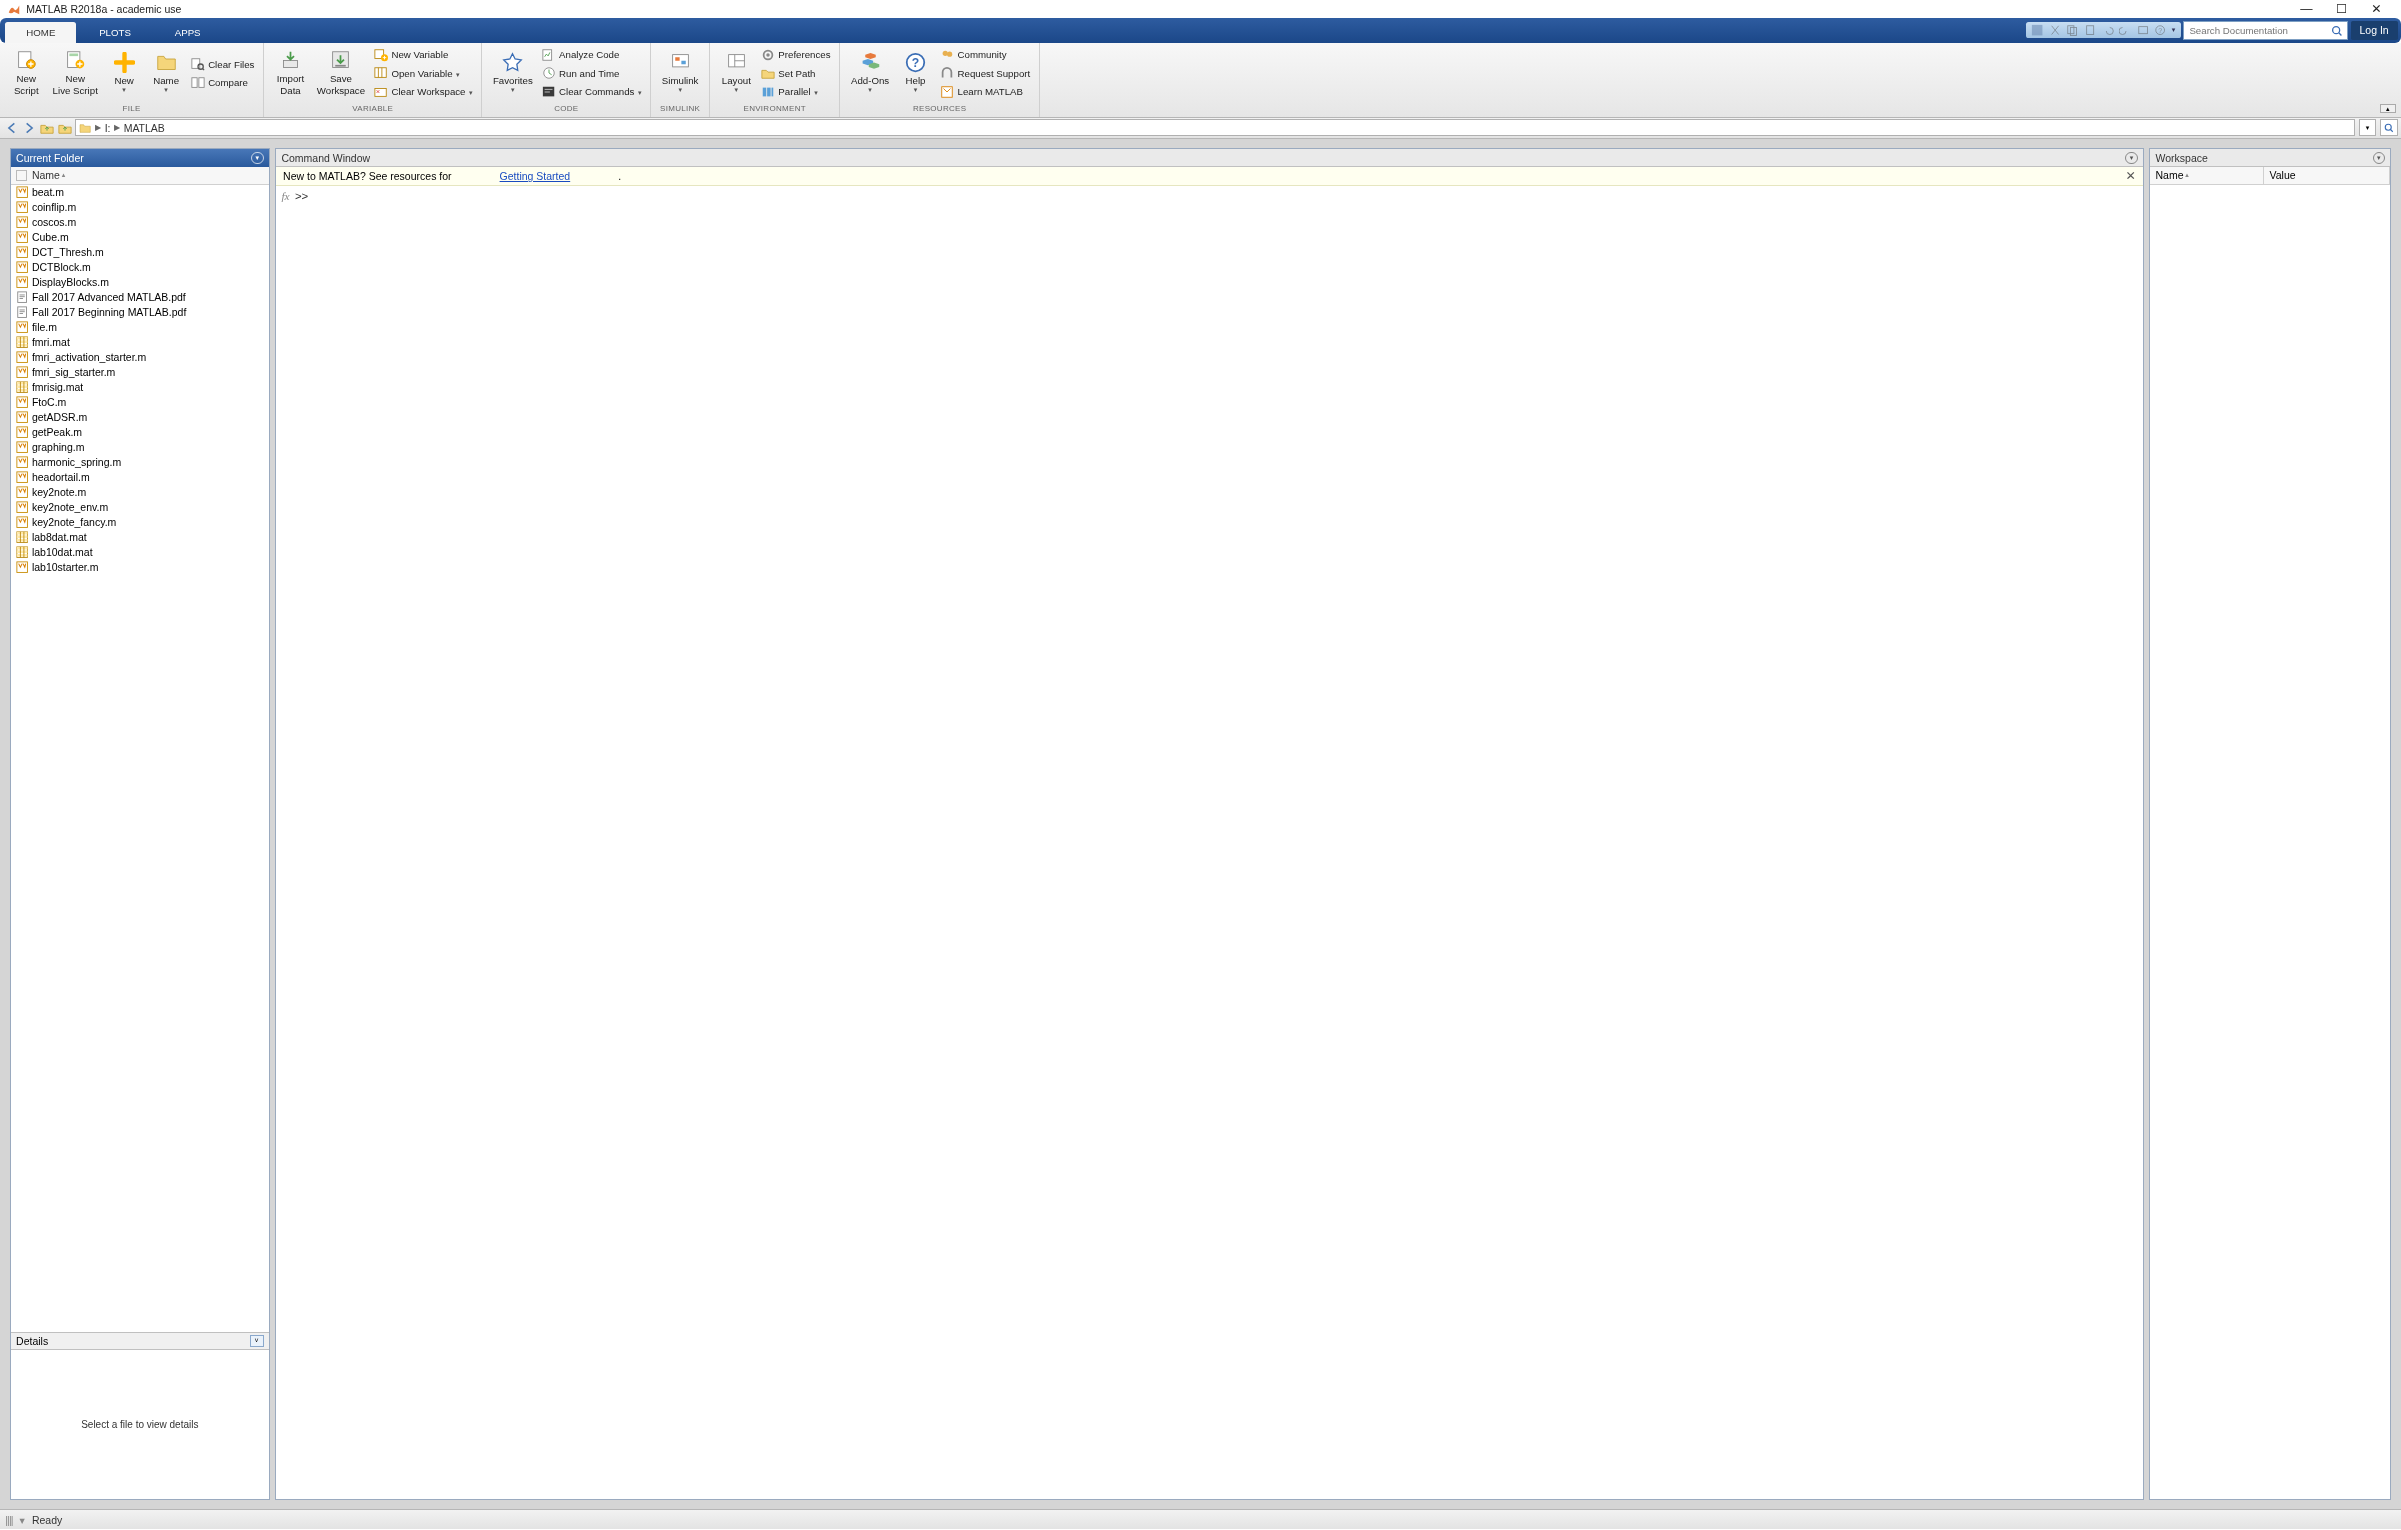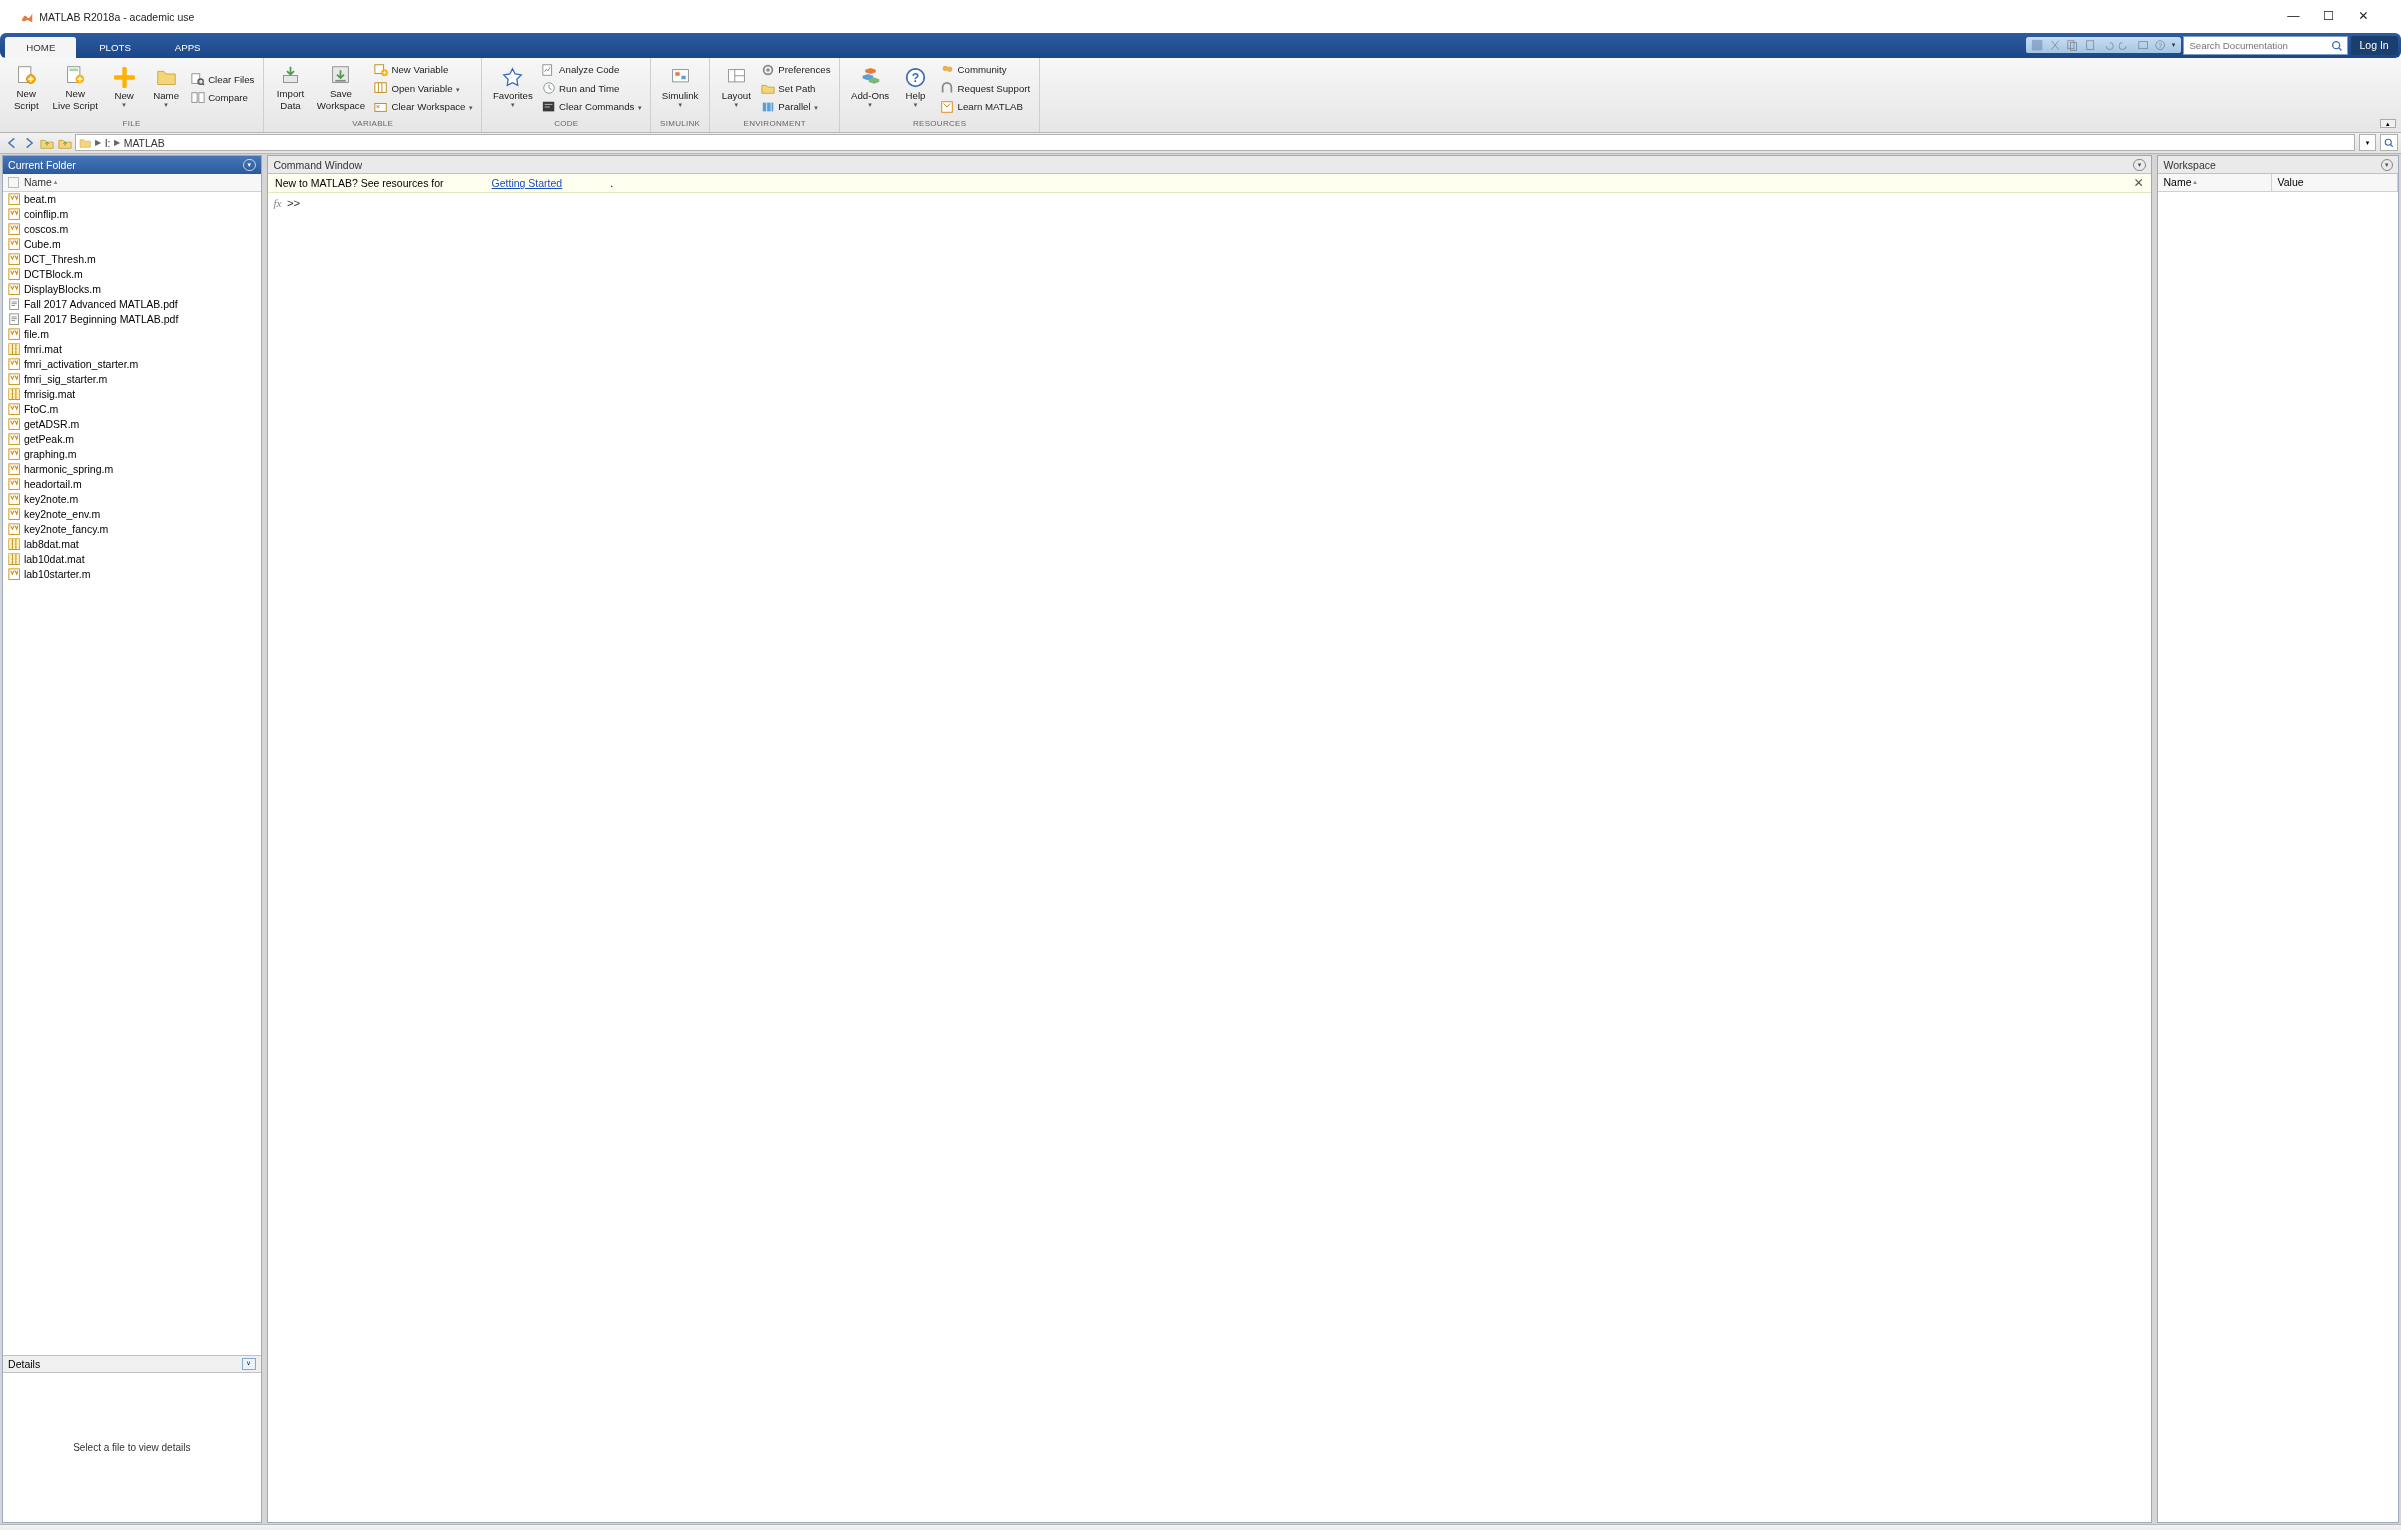--- a/index.html
+++ b/index.html
@@ -1,19 +1,19 @@
 <!DOCTYPE html>
 <html style="font-size:14px"><head>
 <meta charset="utf-8">
 <style>
 * { margin: 0; padding: 0; box-sizing: border-box; font-family: "Segoe UI", Arial, sans-serif; }
 html, body { width: 100%; height: 100%; overflow: hidden; background: #fff; }
 
 
-.titlebar { height: 33px; background: #fff; display: flex; align-items: center; padding: 0 20px; font-size: 10.5px; color: #222; }
+.titlebar { height: 18px; background: #fff; display: flex; align-items: center; padding: 0 7px; font-size: 10.5px; color: #222; }
 .titlebar .logo { width: 14px; height: 14px; margin-right: 5.3px; }
 .titlebar .spacer { flex: 1; }
 .titlebar .winbtn { width: 35px; height: 19.3px; display: flex; align-items: center; justify-content: center; font-size: 12.3px; }
 
 
 .tabstrip { height: 24.6px; background: linear-gradient(#2e5ca0, #1b4788); display: flex; align-items: flex-end; padding-left: 5.3px; position: relative; border-radius: 6px; }
 .tabstrip .tab { height: 21px; padding: 0 21px; font-size: 9.7px; color: #fff; display: flex; align-items: center; border-top-left-radius: 2.6px; border-top-right-radius: 2.6px; margin-right: 1.8px; cursor: pointer; }
 .tabstrip .tab.active { background: #f5f5f5; color: #333; }
 .tabstrip .right-tools { position: absolute; right: 3.5px; top: 2.6px; display: flex; align-items: center; gap: 2.6px; }
 .quick-icons { display: flex; align-items: center; background: linear-gradient(#c8def2,#a4c5e4); padding: 1.8px 5.3px; border-radius: 2.6px; gap: 5.3px; }
@@ -39,21 +39,21 @@
 
 
 .addressbar { height: 21px; background: linear-gradient(#f2f2f2,#e3e3e3); border-bottom: 0.9px solid #b6b6b6; display: flex; align-items: center; padding: 0 3.5px; gap: 1.8px; }
 .addressbar .navbtn { width: 16px; height: 16px; display: flex; align-items: center; justify-content: center; cursor: pointer; }
 .addressbar .pathbox { flex: 1; height: 17.6px; background: #fff; border: 0.9px solid #b0b0b0; display: flex; align-items: center; padding: 0 3.5px; font-size: 10.5px; color: #333; gap: 3.5px; }
 .addressbar .pathbox .folder-icon { width: 12.3px; height: 10.5px; }
 .addressbar .pathbox .sep { color: #666; font-size: 8px; }
 .addressbar .rightbtn { width: 17.6px; height: 17.6px; border: 0.9px solid #b0b0b0; background: #fff; display: flex; align-items: center; justify-content: center; margin-left: 1.8px; }
 
 
-.main { flex: 1; display: flex; height: calc(100% - 19.3px - 24.6px - 75px - 21px - 19.3px); background: #d5d5d5; padding: 0; gap: 5.3px; }
+.main { flex: 1; display: flex; height: calc(100% - 19.3px - 24.6px - 75px - 21px - 19.3px); background: #d5d5d5; padding: 8px; gap: 5.3px; }
 .panel { background: #fff; border: 0.9px solid #9aaabf; display: flex; flex-direction: column; }
 .panel-head { height: 17.6px; background: linear-gradient(#4877b8,#2a5a9d); color: #fff; font-size: 10.5px; display: flex; align-items: center; padding: 0 5.3px; }
 .panel-head .ph-spacer { flex: 1; }
 .panel-head .ph-menu { width: 12.3px; height: 12.3px; border: 0.9px solid rgba(255,255,255,.7); border-radius: 50%; font-size: 7px; display: flex; align-items: center; justify-content: center; cursor: pointer; }
 
 
 .cf-outer { width: 260px; display: flex; flex-direction: column; margin: 1.8px 0 1.8px 1.8px; }
 .cf-panel { flex: 1; }
 .cf-header-row { height: 17.6px; border-bottom: 0.9px solid #d0d0d0; display: flex; align-items: center; padding: 0 5.3px; font-size: 10.5px; color: #333; background: #f7f7f7; }
 .cf-header-row .hicon { width: 10.5px; height: 10.5px; margin-right: 5.3px; border: 0.9px solid #bbb; }

